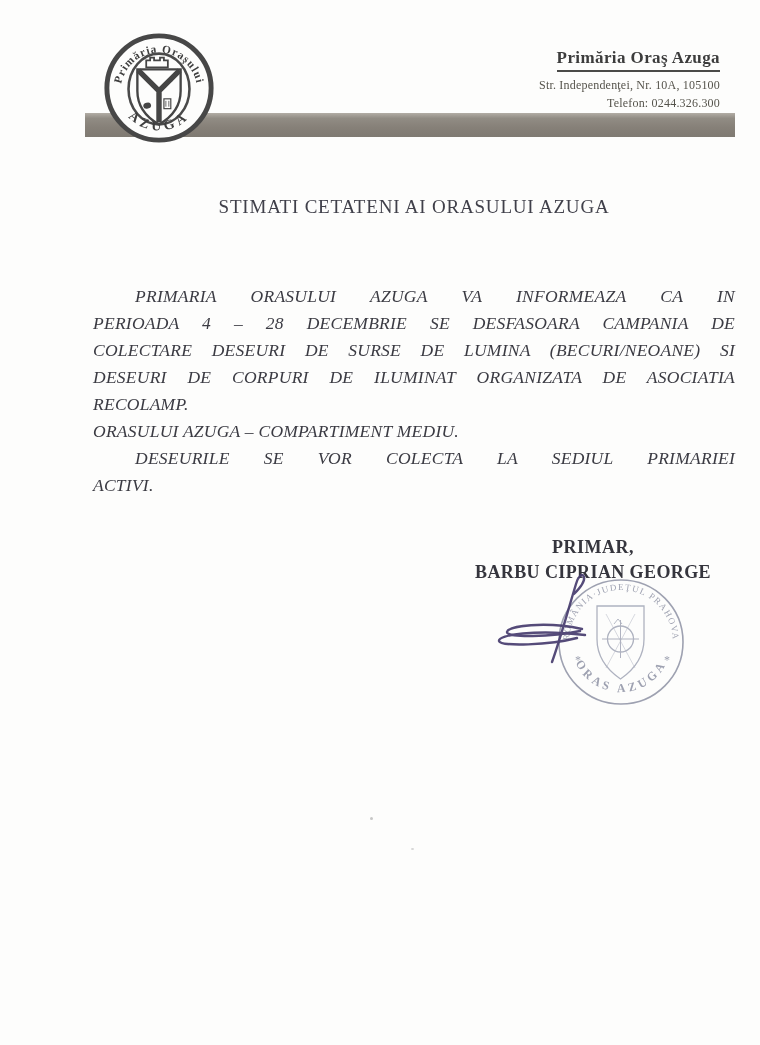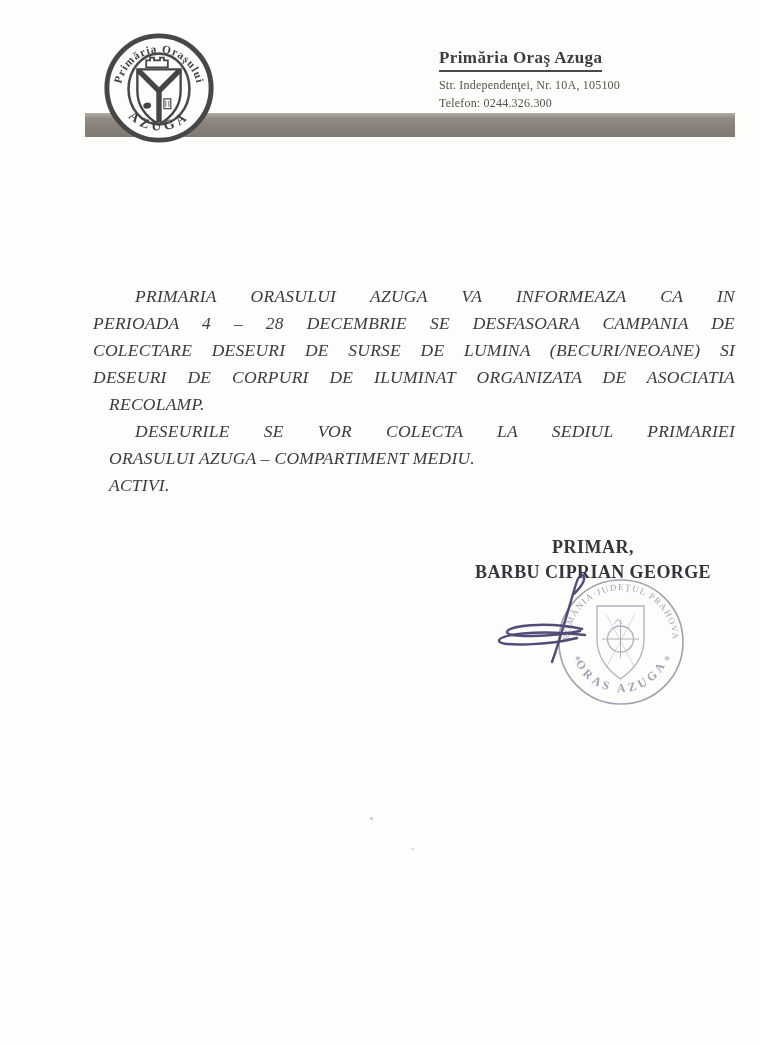--- a/index.html
+++ b/index.html
@@ -8,22 +8,22 @@
     width:760px;height:1045px;
     margin:0 auto;
     background:#fdfdfc;
     overflow:hidden;
     font-family:"Liberation Serif","DejaVu Serif",serif;
     color:#3d3d45;
   }
   
   .logo-wrap{position:absolute;left:100px;top:30px;width:118px;height:118px;z-index:2;}
   .head-right{
-    position:absolute;right:21px;top:48px;width:300px;
-    text-align:left;z-index:1;
+    position:absolute;right:40px;top:48px;width:300px;
+    text-align:right;z-index:1;
   }
   .org-name{
     display:inline-block;
     font-size:17px;font-weight:bold;color:#3c3c3c;
     letter-spacing:.4px;
     border-bottom:2px solid #4a4a48;
     padding-bottom:2px;margin-bottom:3px;
   }
   .addr-line{font-size:12px;line-height:13px;color:#55534b;letter-spacing:.2px;}
   .bar{
@@ -35,21 +35,21 @@
   .doc-title{
     position:absolute;left:93px;top:196px;width:642px;
     text-align:center;font-size:19px;letter-spacing:.8px;color:#40404a;
   }
   
   .body-text{
     position:absolute;left:93px;top:283px;width:642px;
     font-size:17.5px;line-height:27px;letter-spacing:.25px;color:#3b3b43;
   }
   .line{text-align:justify;text-align-last:justify;font-style:italic;}
-  .line.last{text-align-last:left;margin-left:16px;}
+  .line.last{text-align-last:left;}
   .line.indent{padding-left:42px;}
   
   .sig-block{
     position:absolute;left:452px;top:537px;width:282px;
     text-align:center;font-weight:bold;color:#35353d;
   }
   .sig-role{font-size:18px;letter-spacing:.5px;}
   .sig-name{font-size:18px;letter-spacing:.4px;margin-top:4px;}
   
   .stamp-wrap{position:absolute;left:536px;top:556px;width:170px;height:170px;z-index:3;}
@@ -93,29 +93,30 @@
 
   <div class="head-right">
     <span class="org-name">Primăria Oraş Azuga</span><br>
     <span class="addr-line">Str. Independenţei, Nr. 10A, 105100</span><br>
     <span class="addr-line">Telefon: 0244.326.300</span><br>
     <span class="addr-line">www.primariaazuga.ro</span>
   </div>
 
   <div class="bar"></div>
 
+  <div class="doc-title">STIMATI CETATENI AI ORASULUI AZUGA</div>
 
   <div class="body-text">
     <div class="line indent">PRIMARIA ORASULUI AZUGA VA INFORMEAZA CA IN</div>
     <div class="line">PERIOADA 4 – 28 DECEMBRIE SE DESFASOARA CAMPANIA DE</div>
     <div class="line">COLECTARE DESEURI DE SURSE DE LUMINA (BECURI/NEOANE) SI</div>
     <div class="line">DESEURI DE CORPURI DE ILUMINAT ORGANIZATA DE ASOCIATIA</div>
     <div class="line last">RECOLAMP.</div>
+    <div class="line last">ORASULUI AZUGA – COMPARTIMENT MEDIU.</div>
     <div class="line indent">DESEURILE SE VOR COLECTA LA SEDIUL PRIMARIEI</div>
-    <div class="line last">ORASULUI AZUGA – COMPARTIMENT MEDIU.</div>
     <div class="line last">ACTIVI.</div>
   </div>
 
   <div class="sig-block">
     <div class="sig-role">PRIMAR,</div>
     <div class="sig-name">BARBU CIPRIAN GEORGE</div>
   </div>
 
   <div class="stamp-wrap">
     <svg viewBox="0 0 170 170" width="170" height="170" opacity="0.85">

